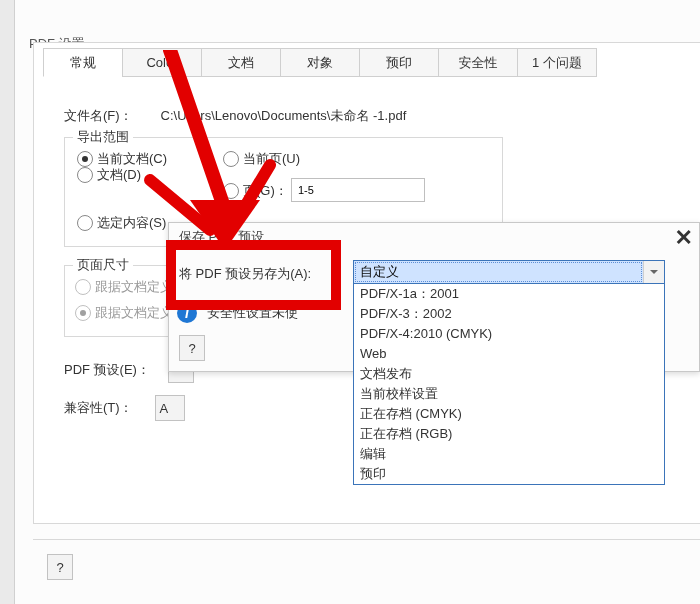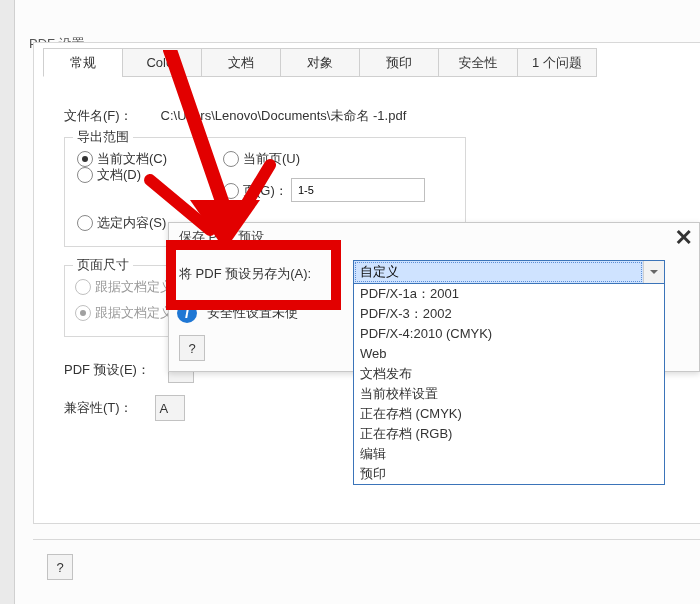--- a/index.html
+++ b/index.html
@@ -235,21 +235,21 @@
     </div>
 
     <div class="tab-body">
 
       <div class="row" style="left:20px;top:30px;">
         <span>文件名(F)：</span>
         <span style="width:28px;"></span>
         <span>C:\Users\Lenovo\Documents\未命名 -1.pdf</span>
       </div>
 
-      <div class="fieldset" style="left:20px;top:60px;width:400px;height:108px;">
+      <div class="fieldset" style="left:20px;top:60px;width:400px;height:108px;padding-left:37px;">
         <span class="legend">导出范围</span>
 
         <label class="radio checked" style="position:absolute;left:12px;top:12px;">
           <span class="dot"></span>
           <span>当前文档(C)</span>
         </label>
         <label class="radio" style="position:absolute;left:158px;top:12px;">
           <span class="dot"></span>
           <span>当前页(U)</span>
         </label>

